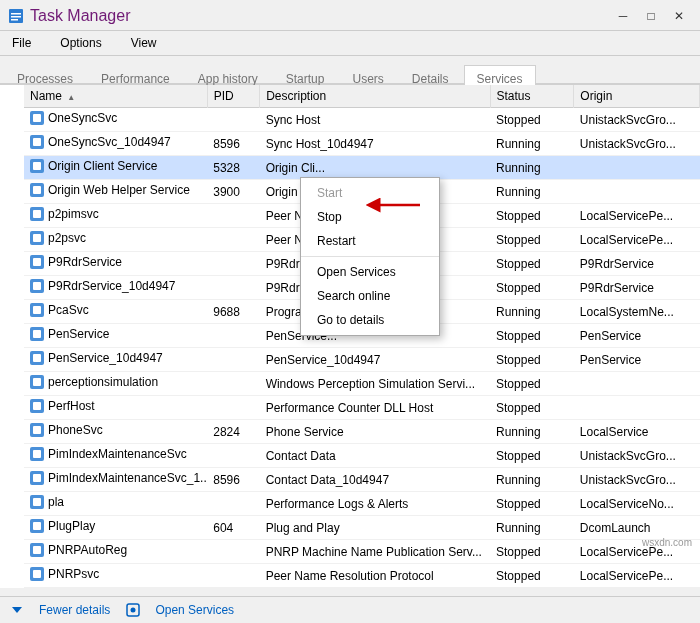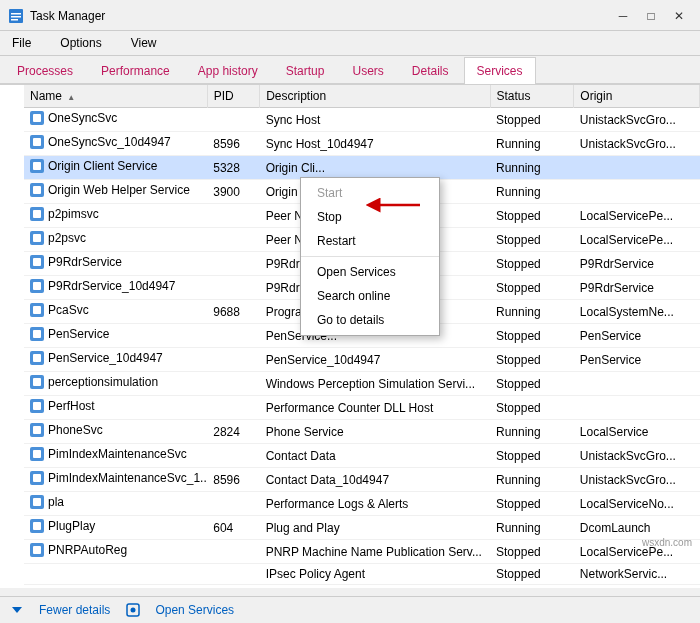--- a/index.html
+++ b/index.html
@@ -24,22 +24,22 @@
     .title-bar-left {
       display: flex;
       align-items: center;
       gap: 6px;
     }
     .title-bar-icon {
       width: 16px;
       height: 16px;
     }
     .title-bar-title {
-      font-size: 12px;
-      color: #000000;
+      font-size: 16px;
+      color: #701a75;
     }
     .title-bar-controls {
       display: flex;
       gap: 2px;
     }
     .title-btn {
       width: 26px;
       height: 20px;
       background: transparent;
       border: none;
@@ -70,26 +70,26 @@
     .tab-bar {
       display: flex;
       background: #f0f0f0;
       border-bottom: 2px solid #d0d0d0;
       padding: 0 4px;
     }
     .tab {
       padding: 6px 12px;
       cursor: pointer;
       font-size: 12px;
-      color: #be185d;
+      color: #737373;
       border: 1px solid transparent;
       border-bottom: none;
       margin-right: 2px;
       position: relative;
-      top: 1px;
+      top: 9px;
     }
     .tab.active {
       background: #fff;
       border-color: #d0d0d0;
       border-bottom-color: #fff;
       font-weight: 500;
     }
 
     
     .main-content {
@@ -475,20 +475,30 @@
             <td><span style="display:inline-flex;align-items:flex-start;">
                 <span class="service-icon"></span>
                 <span>PNRPAutoReg</span>
               </span></td>
             <td></td>
             <td>PNRP Machine Name Publication Serv...</td>
             <td>Stopped</td>
             <td>LocalServicePe...</td>
           </tr>
           <tr>
+            <td><span style="display:inline-flex;align-items:center;">
+                <span class="service-icon"></span>
+                <span>PNRPsvc</span>
+              </span></td>
+            <td></td>
+            <td>Peer Name Resolution Protocol</td>
+            <td>Stopped</td>
+            <td>LocalServicePe...</td>
+          </tr>
+          <tr>
             <td></td>
             <td></td>
             <td>IPsec Policy Agent</td>
             <td>Stopped</td>
             <td>NetworkServic...</td>
           </tr>
         </tbody>
     </table>
   </div>
 

